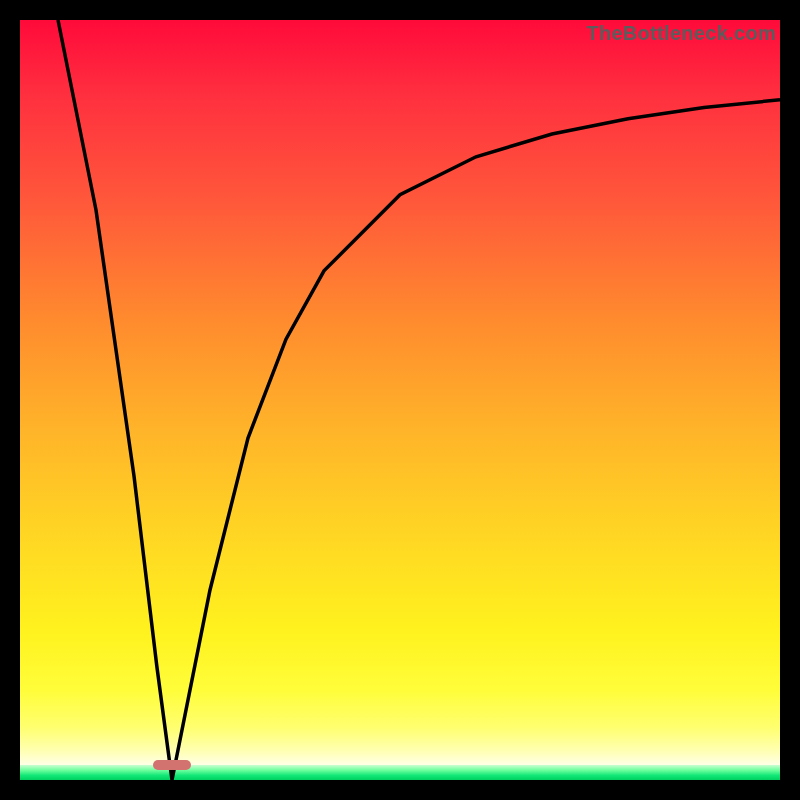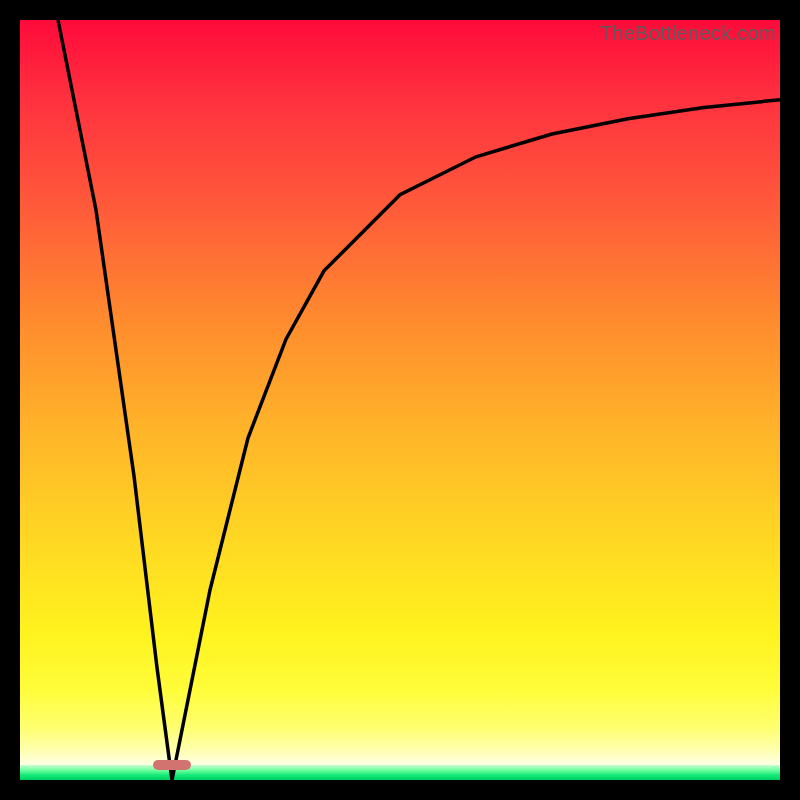--- a/index.html
+++ b/index.html
@@ -11,20 +11,21 @@
     overflow: hidden;
     font-family: Arial, Helvetica, sans-serif;
   }
   .frame {
     position: absolute;
     left: 20px;
     top: 20px;
     width: 760px;
     height: 760px;
     background: #000;
+    font-weight: bold;
   }
   .plot-area {
     position: absolute;
     left: 0;
     top: 0;
     width: 760px;
     height: 745px;
     
     background: linear-gradient(to bottom,
       #ff0a3a 0%,

